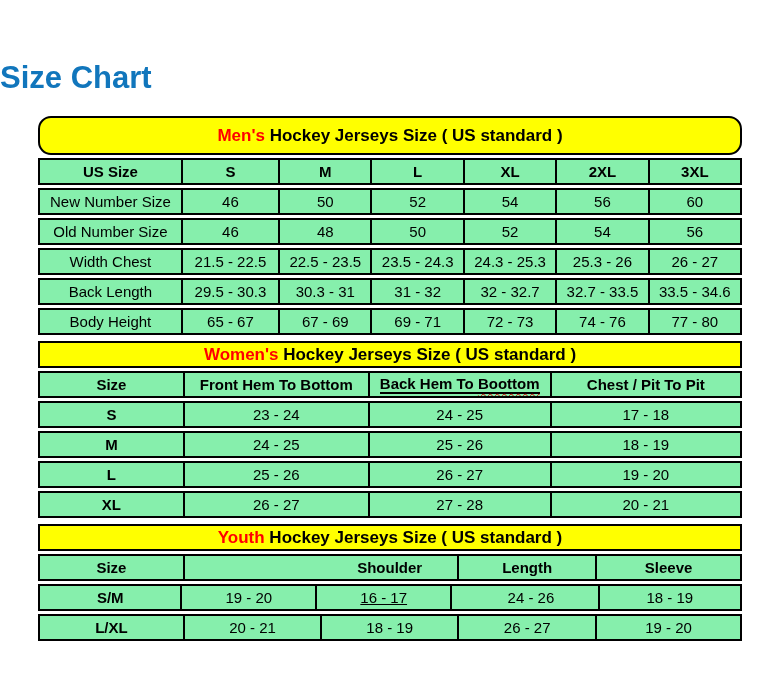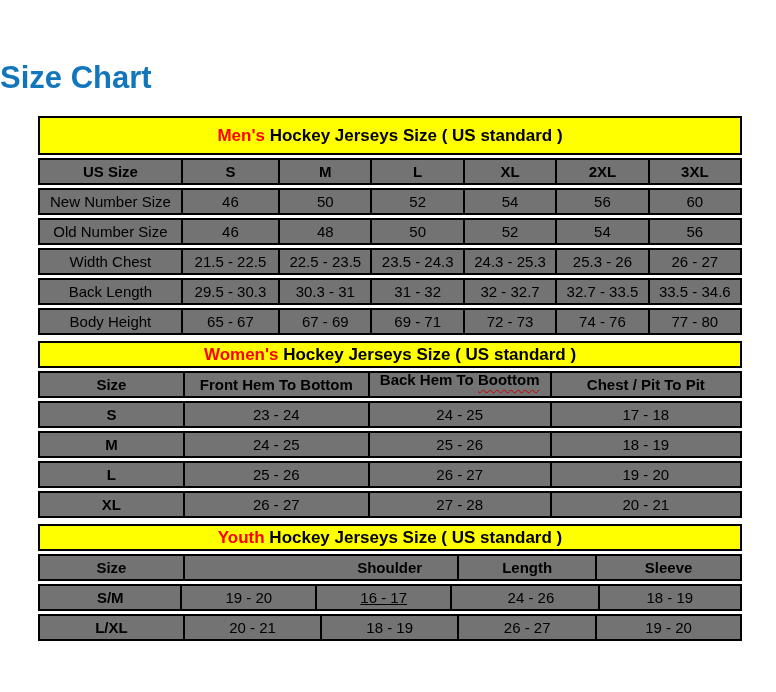--- a/index.html
+++ b/index.html
@@ -26,32 +26,32 @@
     border: 2px solid #000;
     background: var(--band-yellow, #FFFF00);
     text-align: center;
     font-weight: bold;
     font-size: 17px;
     color: #000;
     height: 27px;
     line-height: 23px;
     margin-bottom: 3px;
   }
-  section.size-table:nth-of-type(1) .banner { height: 39px; line-height: 35px; }
+  section.size-table:nth-of-type(1) .banner { height: 39px; line-height: 35px; border-radius: 13px; }
   section.size-table:nth-of-type(2) .banner,
   section.size-table:nth-of-type(3) .banner { margin-top: 6px; }
   .banner .hl { color: var(--accent-red, #FF0000); }
 
   .trow {
     box-sizing: border-box;
     display: flex;
     border: 2px solid #000;
     height: 27px;
     margin-bottom: 3px;
-    background: #737373;
+    background: #86efac;
   }
   section.size-table .trow:last-child { margin-bottom: 5px; }
   .cell {
     box-sizing: border-box;
     display: flex;
     align-items: center;
     justify-content: center;
     border-right: 2px solid #000;
     font-size: 15px;
     color: #000;
@@ -59,21 +59,21 @@
     overflow: hidden;
   }
   .cell:last-child { border-right: none; }
   .hcell { font-weight: bold; }
   .rlabel { font-weight: normal; }
   section[data-name="womens-size-table"] .rlabel,
   section[data-name="youth-size-table"] .rlabel { font-weight: bold; }
 
   .ul-phrase {
     border-bottom: 2px solid #000;
-    padding-bottom: 8px;
+    padding-bottom: 0px;
     line-height: 17px;
   }
   .squiggle {
     text-decoration: underline wavy var(--squiggle-red, #CC0000) 1px;
     text-underline-offset: 4px;
   }
 </style>
 </head>
 <body>
 

